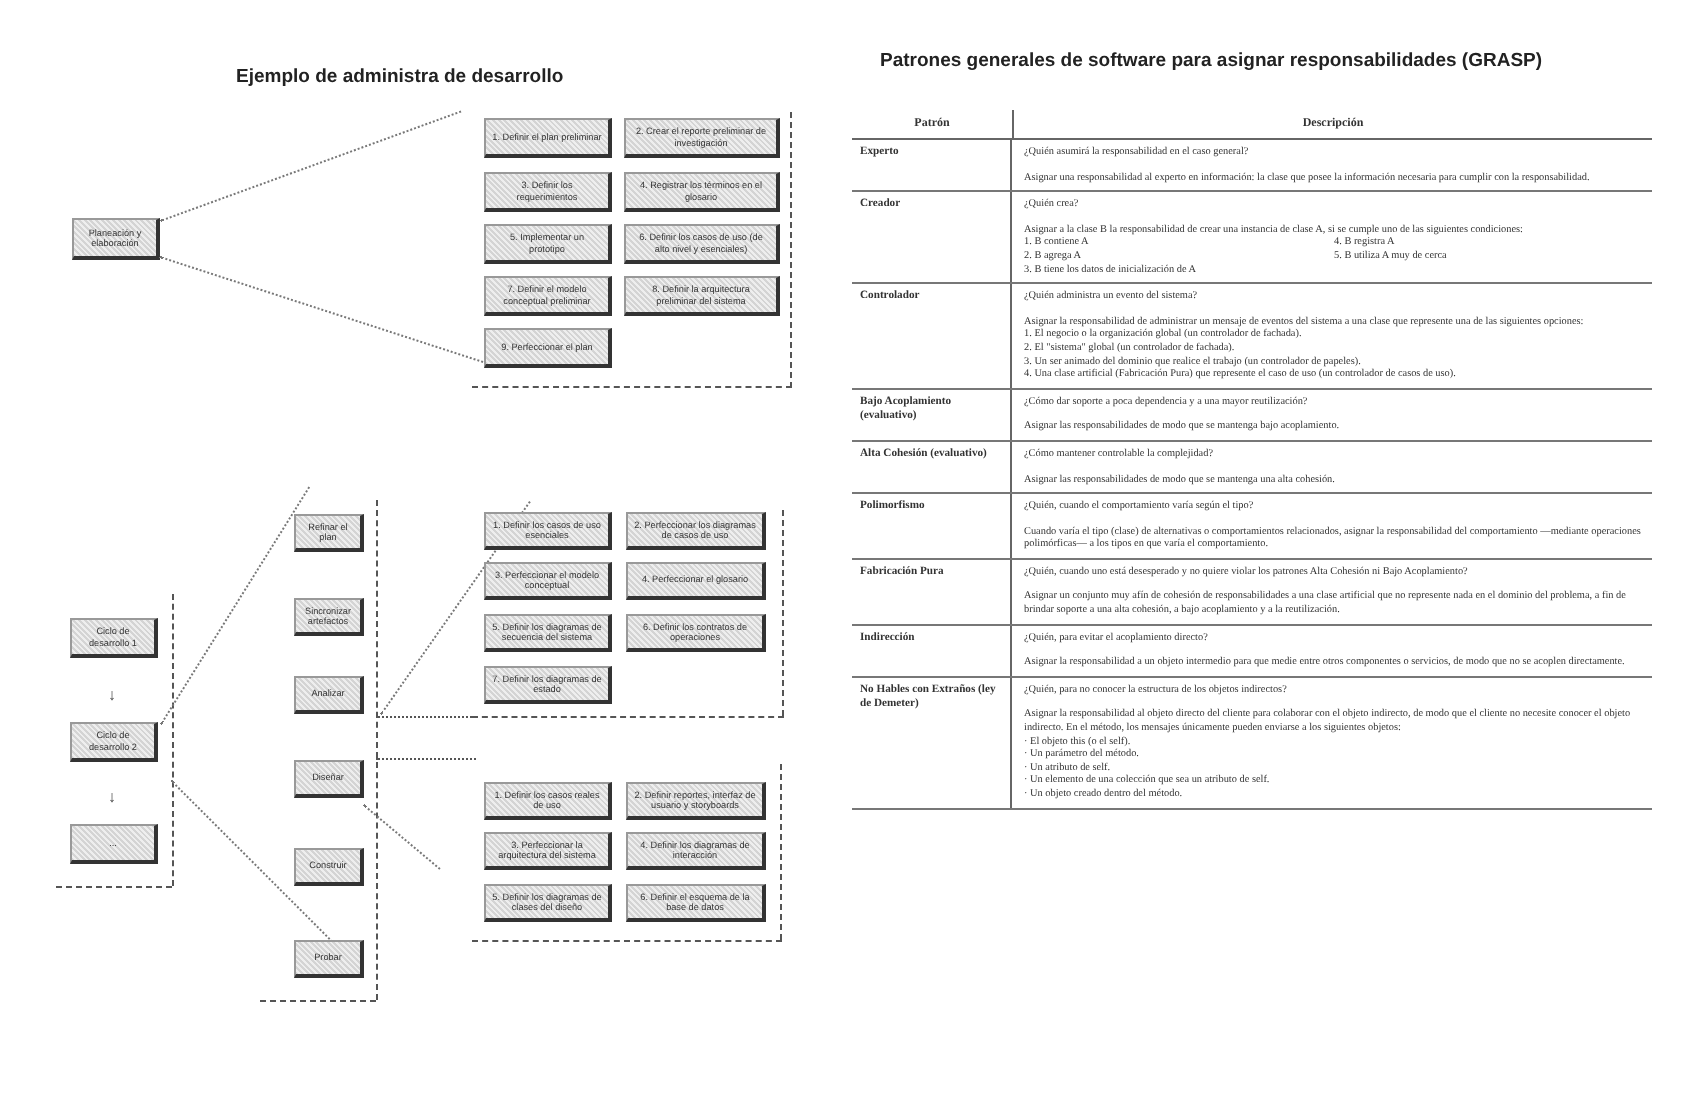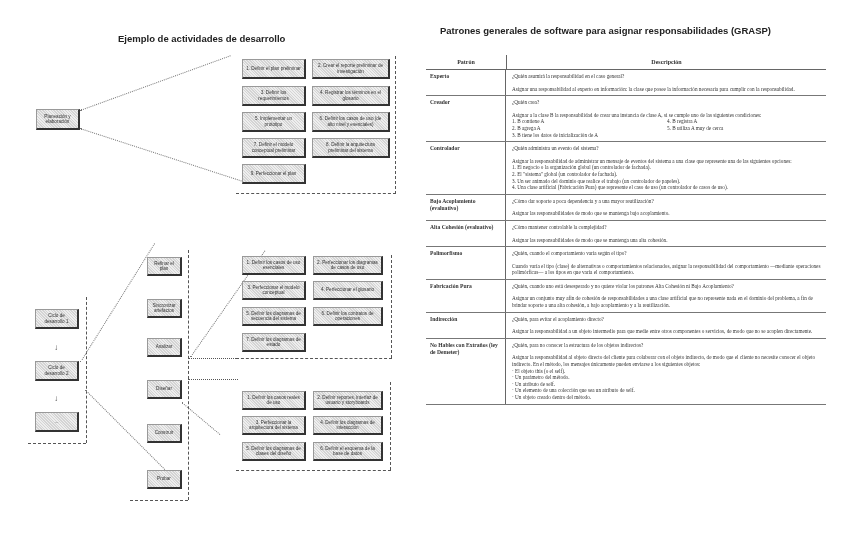--- a/index.html
+++ b/index.html
@@ -24,21 +24,21 @@
   .row{display:flex;border-bottom:1px solid #777;}
   .row .c1{width:80px;border-right:1px solid #666;font-size:5.6px;font-weight:bold;padding:3px 4px 2px 4px;box-sizing:border-box;line-height:7px;}
   .row .c2{flex:1;font-size:5.2px;line-height:6.6px;padding:3px 4px 3px 6px;box-sizing:border-box;}
   .q{margin-bottom:6px;}
   .grid2{display:grid;grid-template-columns:1fr 1fr;}
   .li{white-space:nowrap;overflow:hidden;}
 </style>
 </head>
 <body>
 
-<div class="abs title-left">Ejemplo de actividades de desarrollo</div>
+<div class="abs title-left">Ejemplo de administra de desarrollo</div>
 
 <div>
   <div class="box" style="left:36px;top:109px;width:44px;height:21px;">Planeación y elaboración</div>
   <div class="dots" style="left:80px;top:110px;width:160px;transform:rotate(-20deg);"></div>
   <div class="dots" style="left:80px;top:128px;width:170px;transform:rotate(18deg);"></div>
   <div class="vline" style="left:395px;top:56px;height:138px;"></div>
   <div class="hline" style="left:236px;top:193px;width:160px;"></div>
 
   <div class="box" style="left:242px;top:59px;width:64px;height:20px;">1. Definir el plan preliminar</div>
   <div class="box" style="left:312px;top:59px;width:78px;height:20px;">2. Crear el reporte preliminar de investigación</div>

